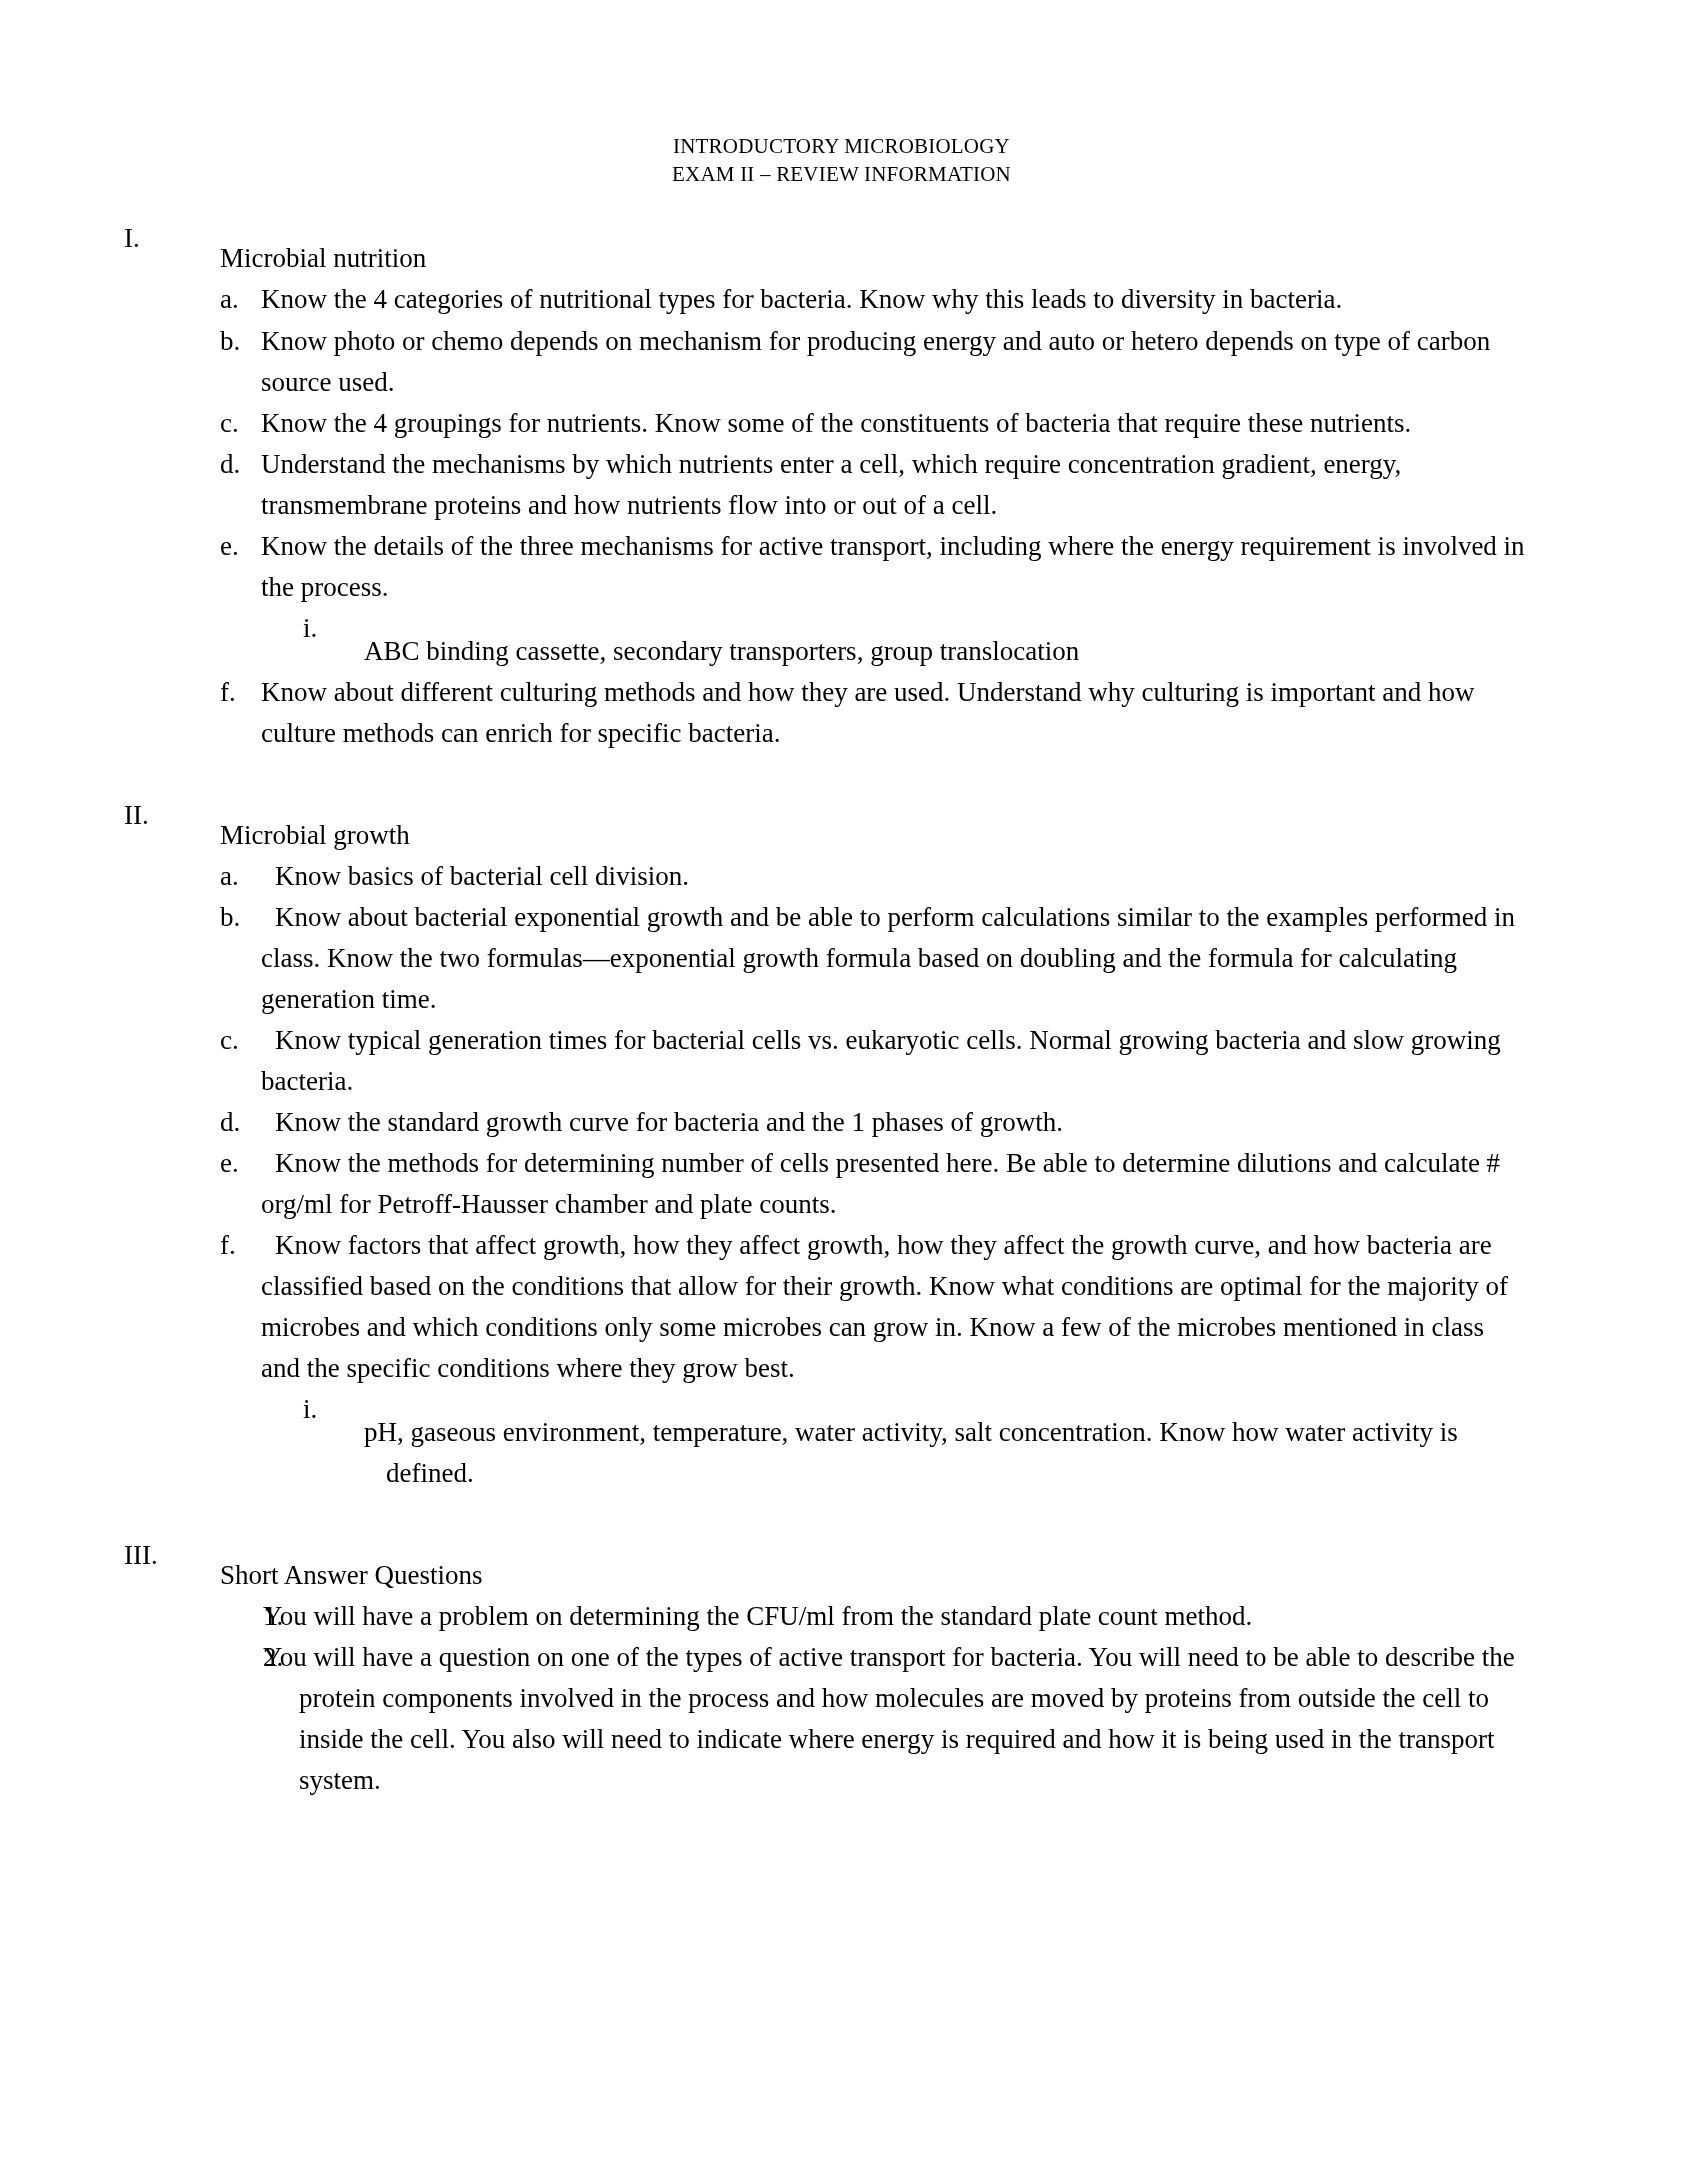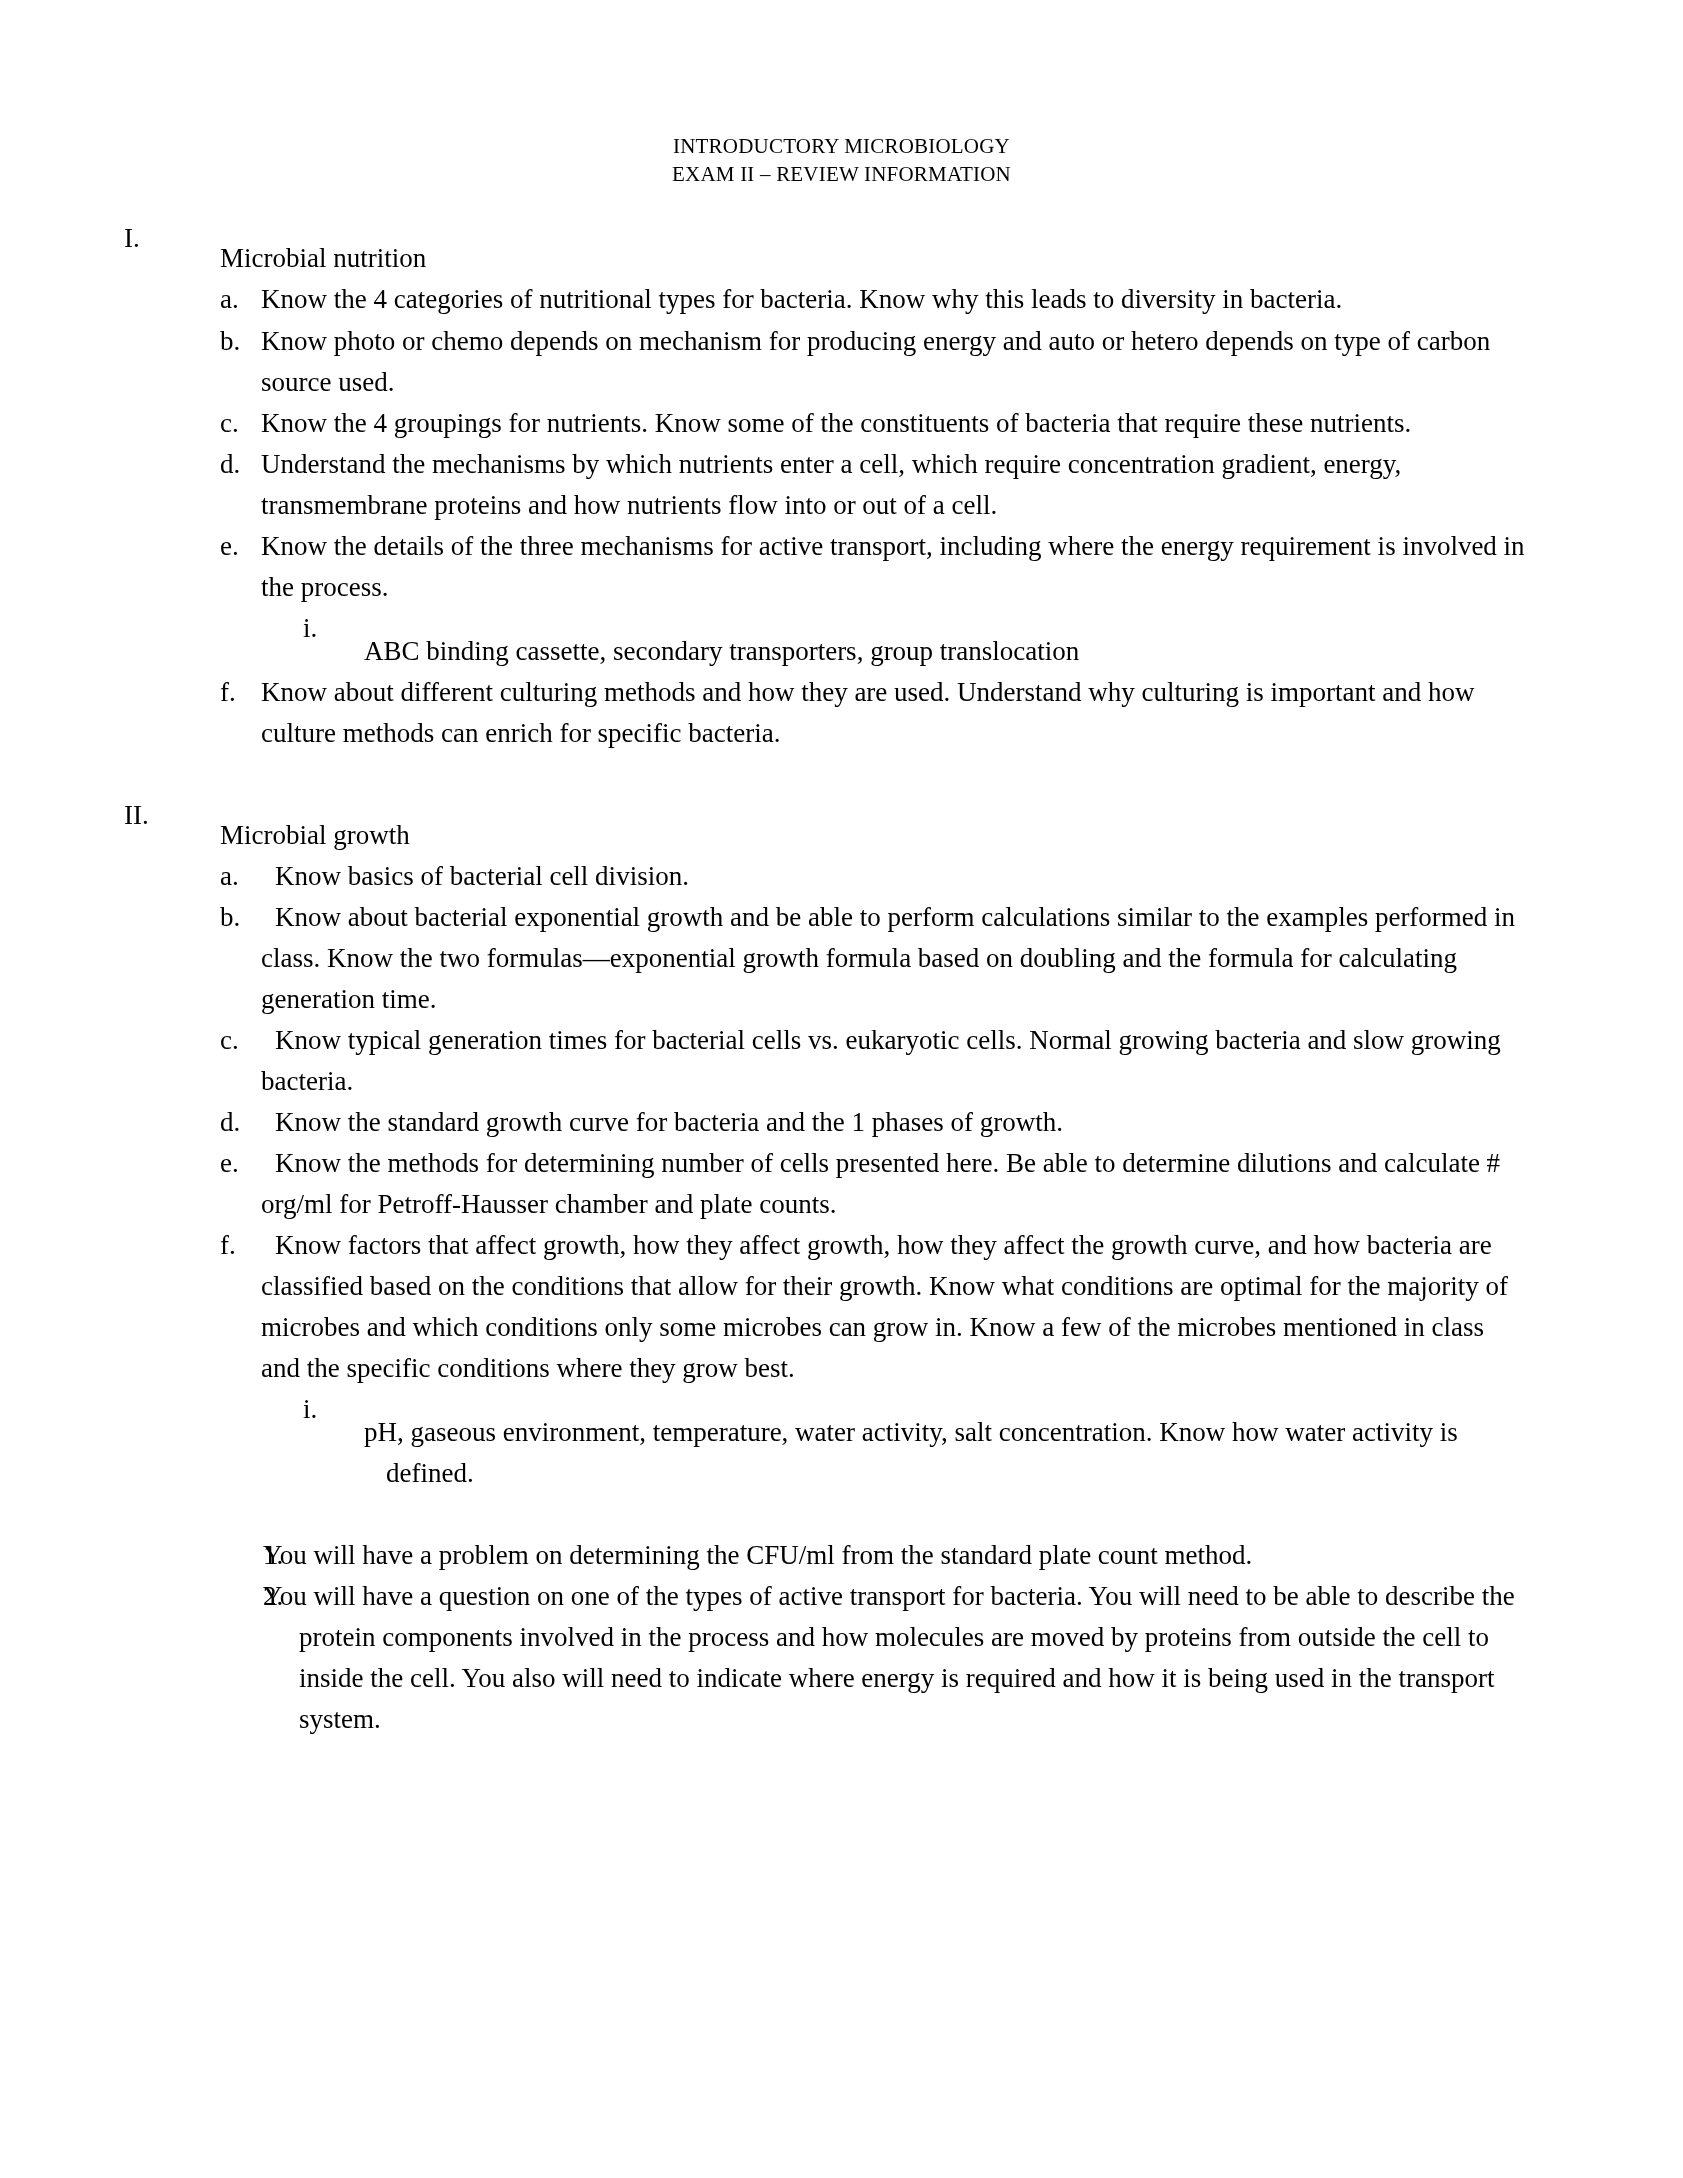--- a/index.html
+++ b/index.html
@@ -245,20 +245,24 @@
               </li>
             </ul>
           </span>
         </li>
       </ul>
     </div>
 
     <div class="gap-lg"></div>
 
     <div class="section">
+      <div class="section-head">
+        <span class="marker">III.</span>
+        <span class="head-text">Short Answer Questions</span>
+      </div>
       <ul class="numlist">
         <li>
           <span class="marker">1.</span>
           <span class="content">
             <span class="para">You will have a problem on determining the CFU/ml from the standard plate count method.</span>
           </span>
         </li>
         <li>
           <span class="marker">2.</span>
           <span class="content">

